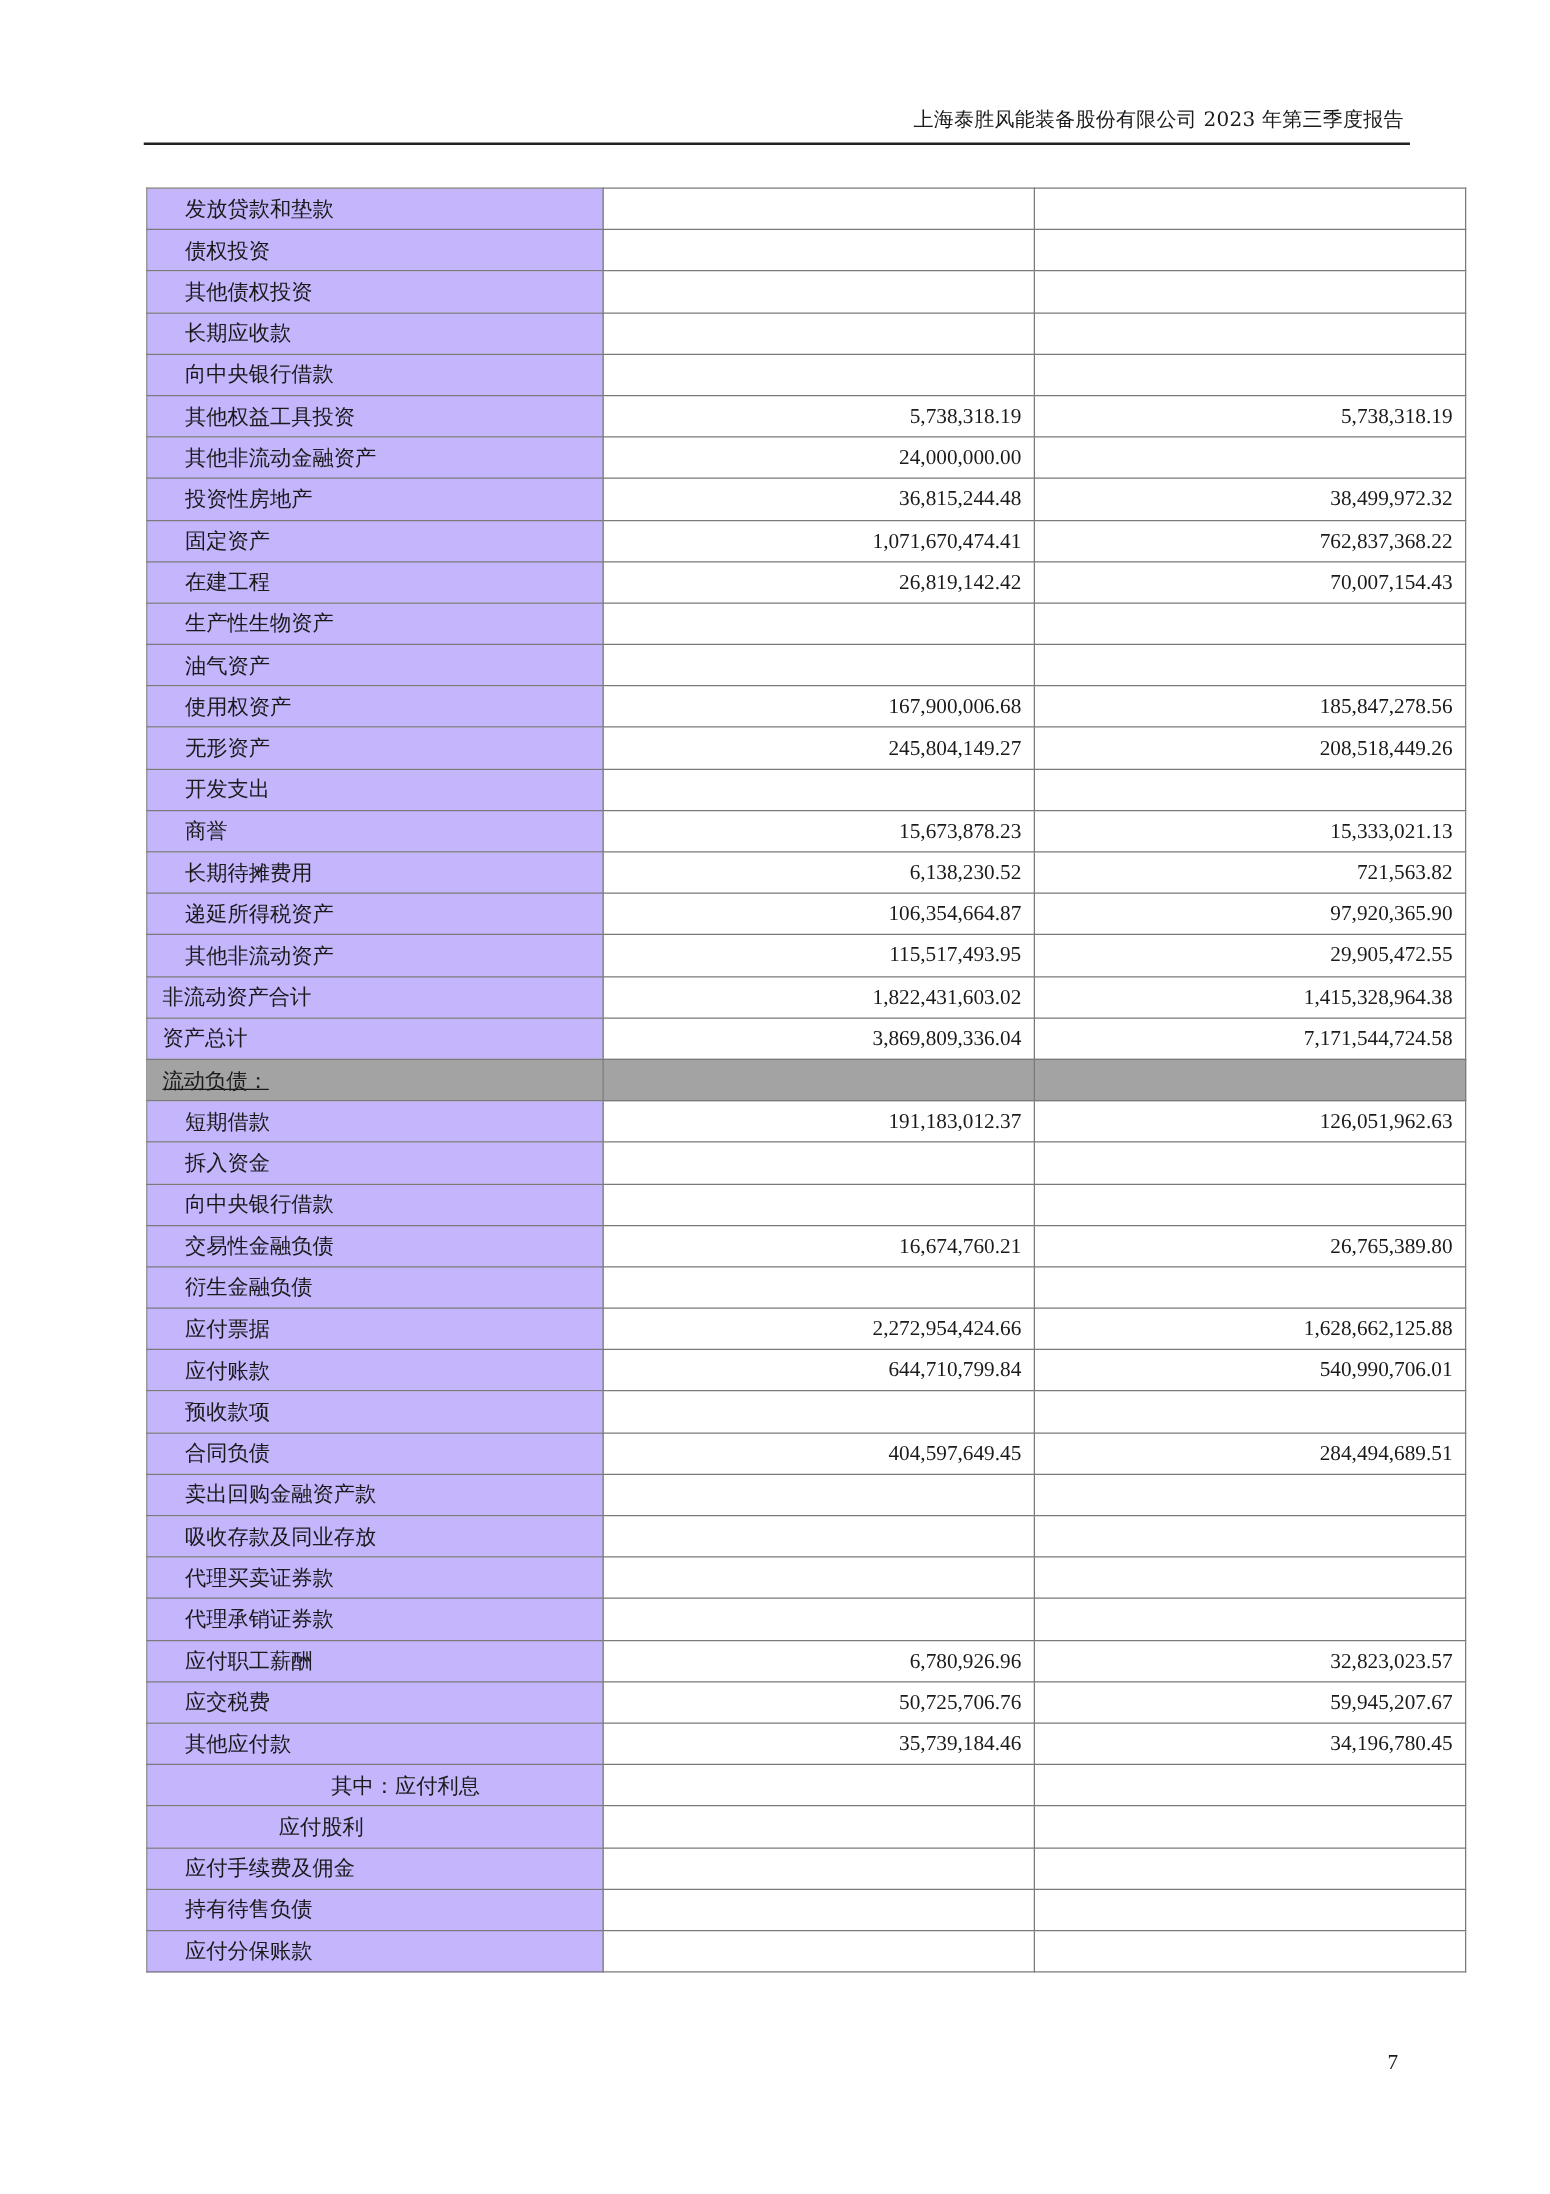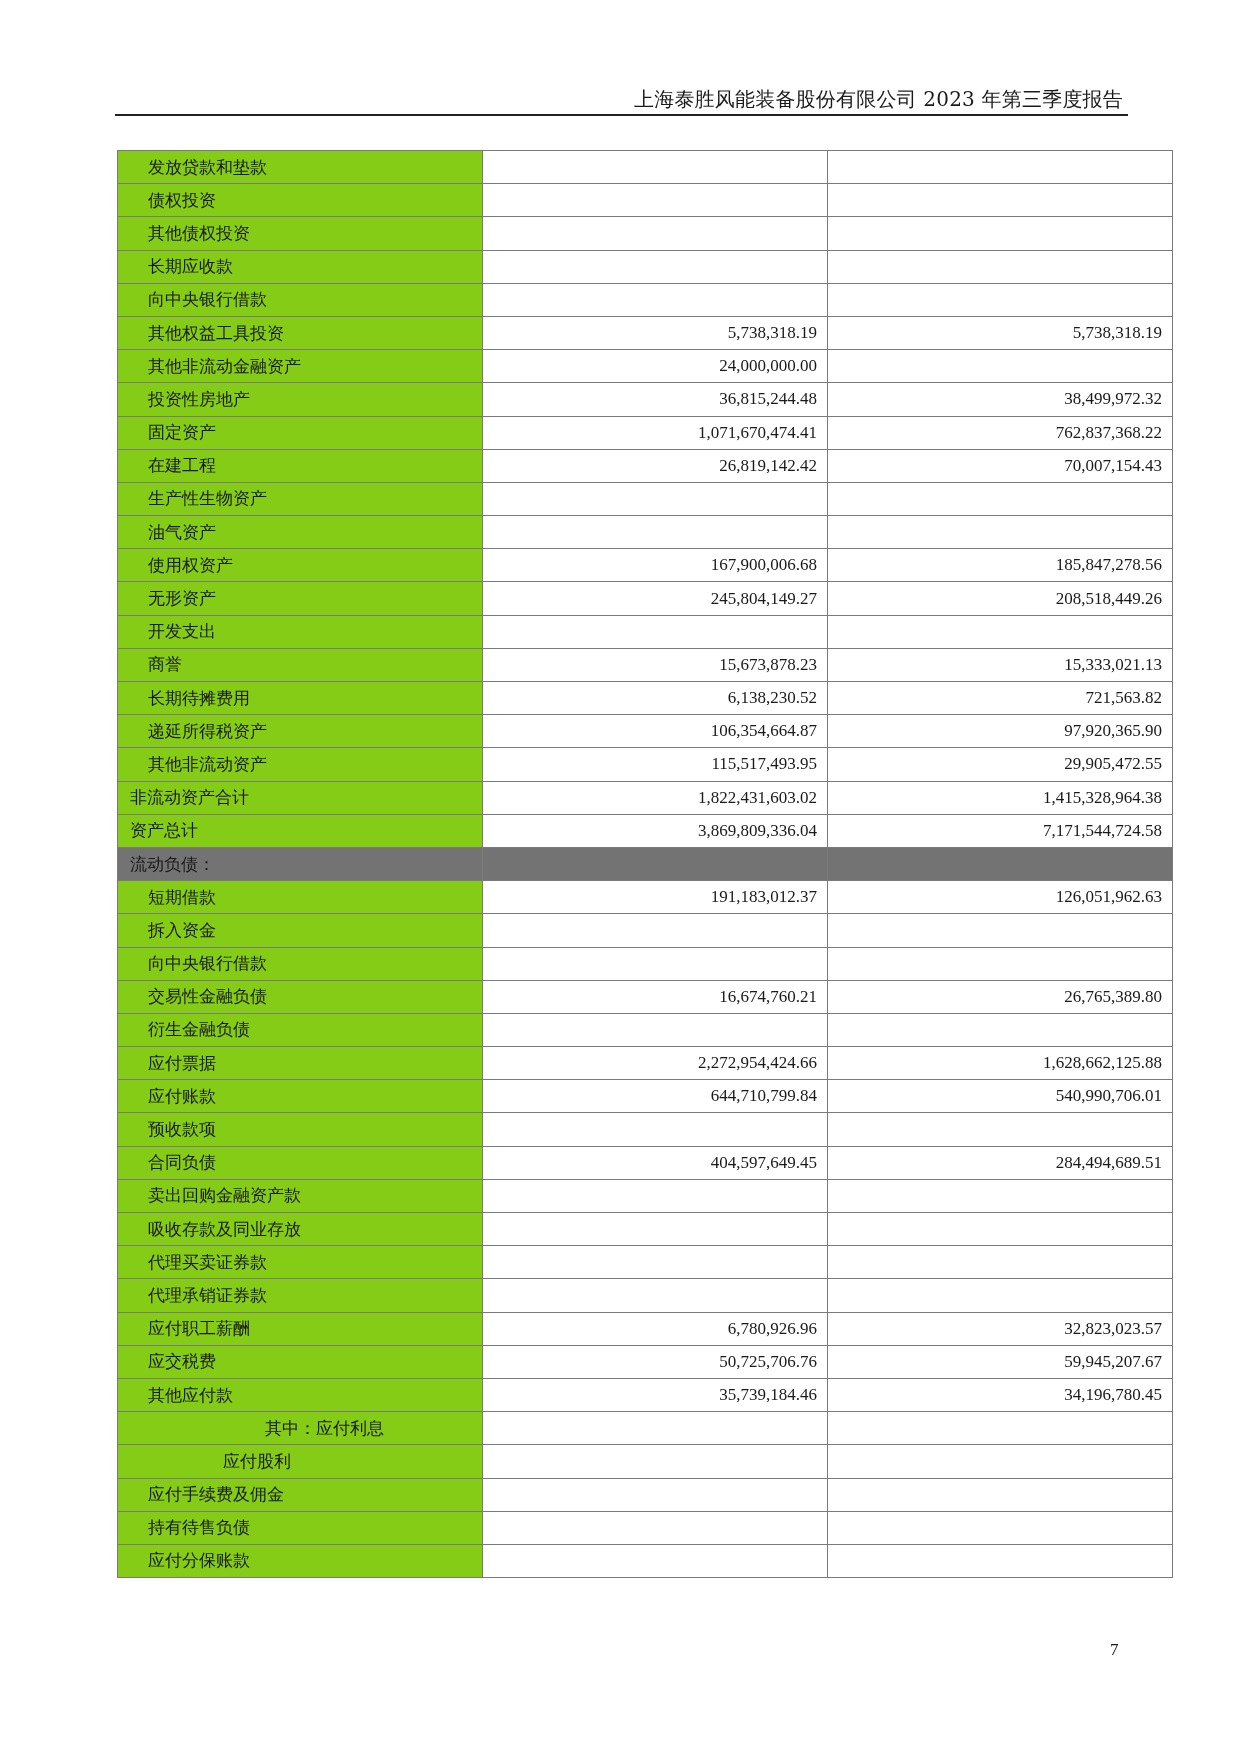--- a/index.html
+++ b/index.html
@@ -1,24 +1,24 @@
 <!DOCTYPE html>
 <html><head>
 <meta charset="utf-8">
 <style>
   html, body { margin:0; padding:0; background:#ffffff; }
   body { width:1240px; height:1755px; position:relative; overflow:hidden;
          font-family:"DejaVu Serif","Liberation Serif",serif; color:#1a1a1a; }
-  .header-text { position:absolute; right:117px; top:86px; font-size:20px; letter-spacing:0.2px; }
+  .header-text { position:absolute; right:117px; top:86px; font-size:16px; letter-spacing:0.2px; }
   .header-rule { position:absolute; left:115px; width:1013px; top:114px; height:2px; background:#222; }
   table.bs { position:absolute; left:117px; top:150px; width:1005px; border-collapse:collapse; table-layout:fixed; }
   table.bs td { border:1px solid #7a7a7a; height:32.2px; padding:0; font-size:17px; vertical-align:middle; }
-  td.label { width:334px; background:#84cc16; white-space:nowrap; }
+  td.label { width:334px; background:#c4b5fd; white-space:nowrap; }
   td.num { width:334px; text-align:right; padding-right:10px !important; font-family:"Liberation Serif","DejaVu Serif",serif; font-size:17.5px; }
-  tr.section td { background:#737373; }
+  tr.section td { background:#a3a3a3;text-decoration:underline; }
   .ind0 { padding-left:12px !important;margin-left:16px; }
   .ind1 { padding-left:30px !important; }
   .ind2 { padding-left:49px !important;text-align:center; }
   .ind3 { padding-left:105px !important; }
   .page-num { position:absolute; left:1110px; top:1640px; font-size:17px; font-family:"Liberation Serif",serif; }
 </style>
 </head>
 <body>
 
 <div class="header-text">上海泰胜风能装备股份有限公司 2023 年第三季度报告</div>

